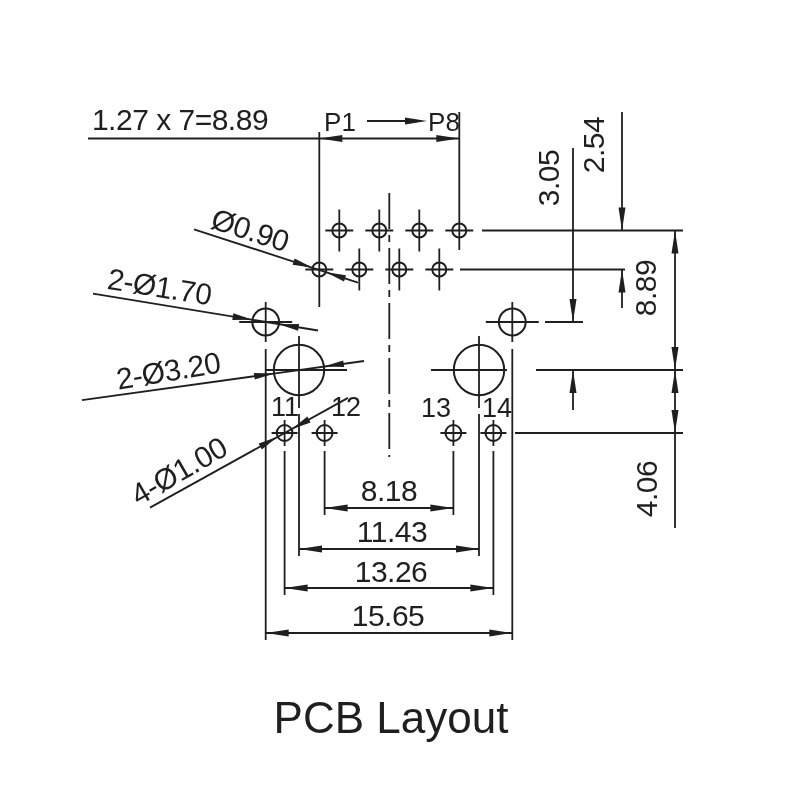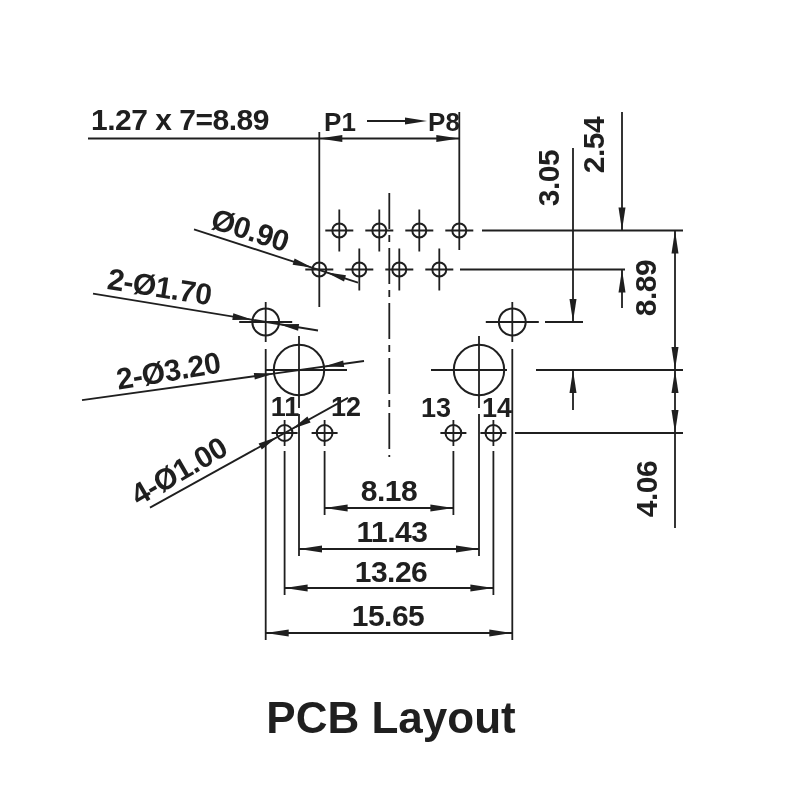--- a/index.html
+++ b/index.html
@@ -1,16 +1,16 @@
 <!DOCTYPE html>
 <html><head>
 <meta charset="utf-8">
 <style>
   html,body{margin:0;padding:0;background:#ffffff;}
-  .canvas{width:800px;height:800px;background:#ffffff;position:relative;overflow:hidden;font-weight:bold;}
+  .canvas{width:800px;height:800px;background:#ffffff;position:relative;overflow:hidden;}
   svg{display:block;}
   svg text{font-family:"Liberation Sans","DejaVu Sans",sans-serif;fill:#1f1f1f;}
   .dim-text{font-size:30px;letter-spacing:-0.5px;}
   .pin-text{font-size:26px;}
   .pad-text{font-size:27px;}
   .title-text{font-size:44px;letter-spacing:0px;}
   .stroke{stroke:#1f1f1f;stroke-width:1.8;fill:none;}
   .circle{stroke:#1f1f1f;stroke-width:2;fill:none;}
   .arrow{fill:#1f1f1f;stroke:none;}
 </style>

